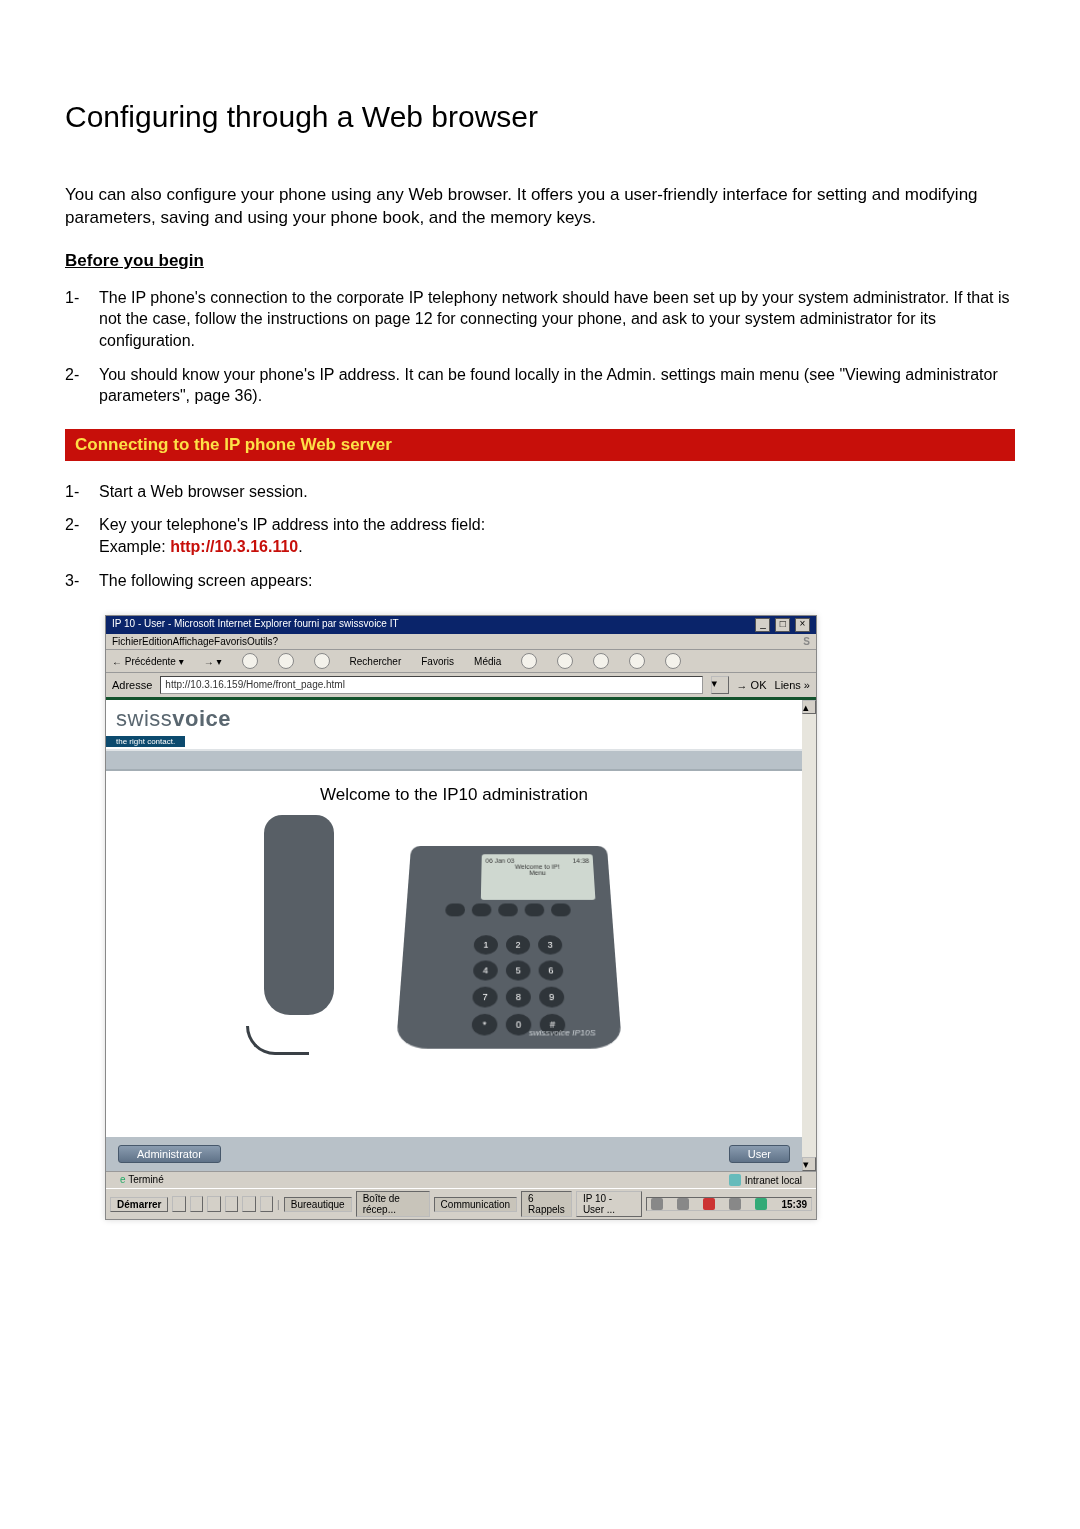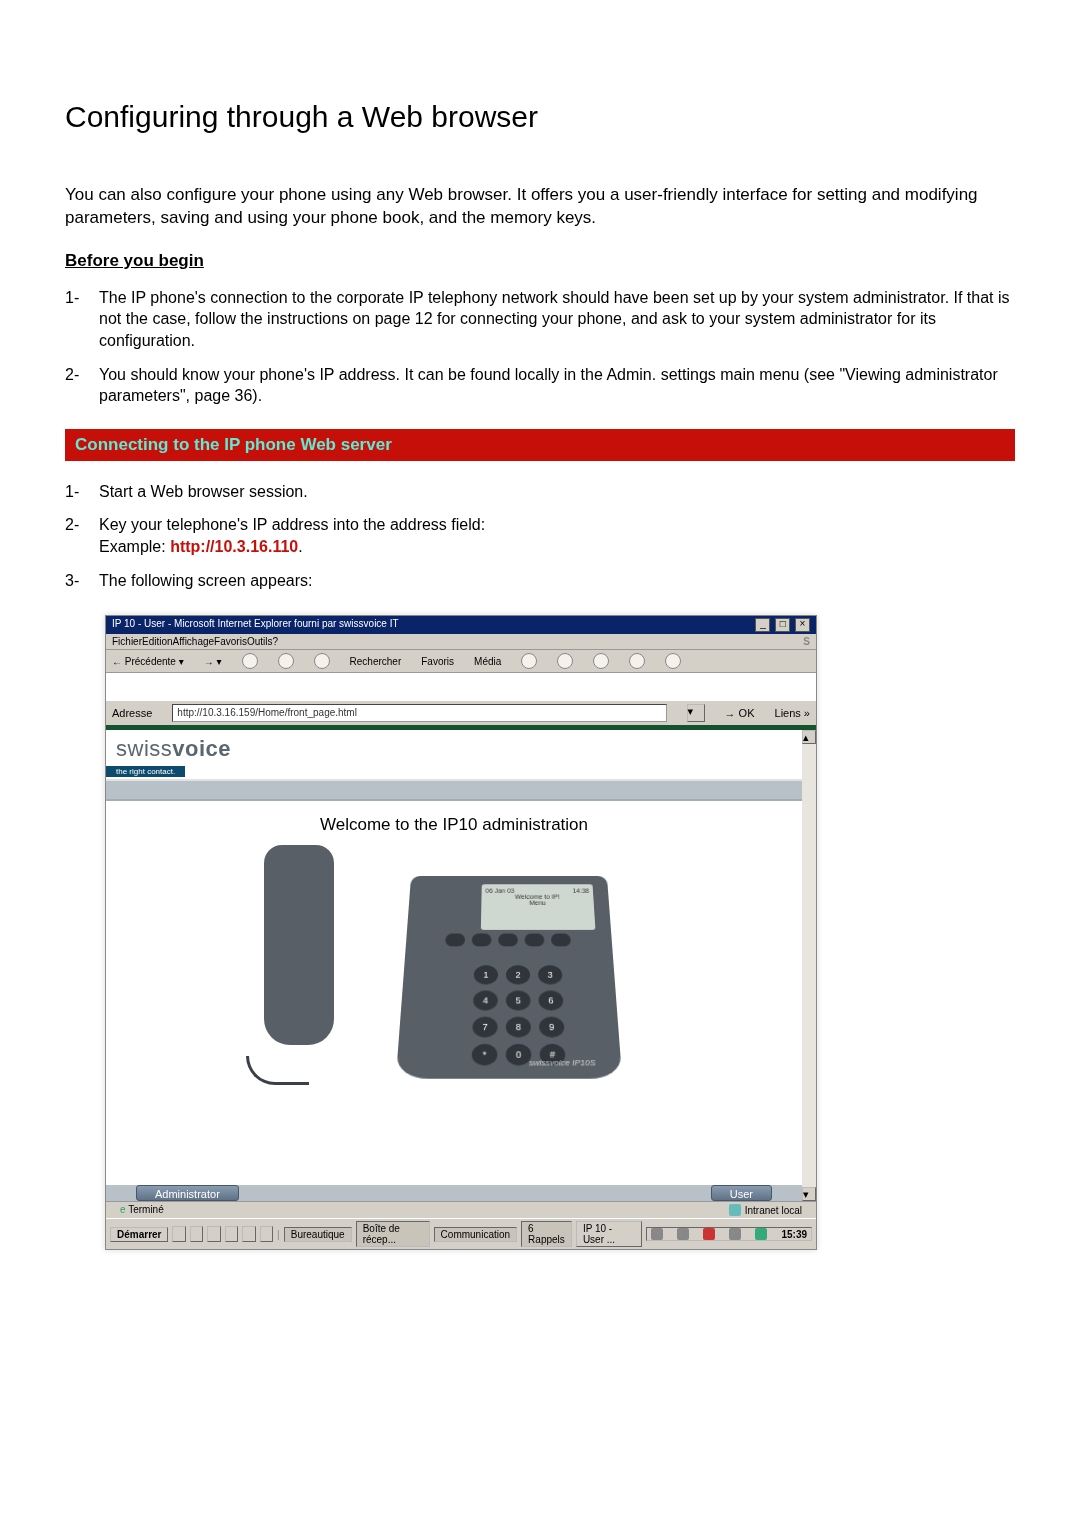--- a/index.html
+++ b/index.html
@@ -38,21 +38,21 @@
   }
   .list-marker {
     width: 34px;
     flex: 0 0 34px;
   }
   .list-text {
     flex: 1;
   }
   .red-band {
     background: #c70f0a;
-    color: #5eead4;
+    color: #fde047;
     font-weight: 700;
     padding: 6px 10px;
     margin: 22px 0 20px 0;
     font-size: 17px;
   }
   .red-text { color: #c70f0a; font-weight: 700; }
   .screenshot {
     margin: 24px 0 0 40px;
     width: 710px;
     border: 1px solid #888;
@@ -87,24 +87,23 @@
     gap: 20px;
     padding: 3px 6px;
     border-bottom: 1px solid #999;
     font-size: 10px;
   }
   .tb-icon { width:14px; height:14px; border:1px solid #888; background:#f4f2eb; border-radius:50%; }
   .addrbar {
     background: #d4d0c8;
     display: flex;
     align-items: center;
-    gap: 20px;
+    gap: 8px;
     padding: 3px 6px;
-    border-bottom: 5px solid #14532d;
-    margin-top: 28px;
+    border-bottom: 3px solid #14532d;
   }
   .addr-input {
     flex: 1;
     height: 16px;
     background: #fff;
     border: 1px inset #999;
     padding: 0 4px;
     font-size: 10px;
     line-height: 16px;
     color: #333;
@@ -143,22 +142,22 @@
   .handset {
     position:absolute; left:-30px; top:0; width:70px; height:200px;
     background:#585f66; border-radius:18px 18px 26px 26px;
   }
   .cord {
     position:absolute; left:-48px; bottom:-10px; width:60px; height:26px;
     border:3px solid #3a4046; border-top:none; border-right:none; border-radius:0 0 0 30px;
   }
   .model-label { position:absolute; right:24px; bottom:10px; color:#cfd4d8; font-size:8px; font-style:italic; }
   .admin-bar {
-    display:flex; justify-content:space-between; 
-    background:#b8c1c8; height:16px; padding:0 30px;
+    display:flex; justify-content:space-between; align-items:center;
+    background:#b8c1c8; height:34px; padding:0 12px;
   }
   .admin-btn {
     background:#668; background:linear-gradient(#8a9cb0,#5f7288);
     color:#fff; font-size:11px; padding:2px 18px; border-radius:3px; border:1px solid #47586b;
   }
   .scrollbar { width:14px; background:#d4d0c8; display:flex; flex-direction:column; }
   .sb-btn { width:14px; height:14px; background:#d4d0c8; border:1px outset #bbb; box-sizing:border-box; }
   .sb-track { flex:1; background:#e7e5dd; }
   .content-wrap { display:flex; }
   .content-inner { flex:1; }

